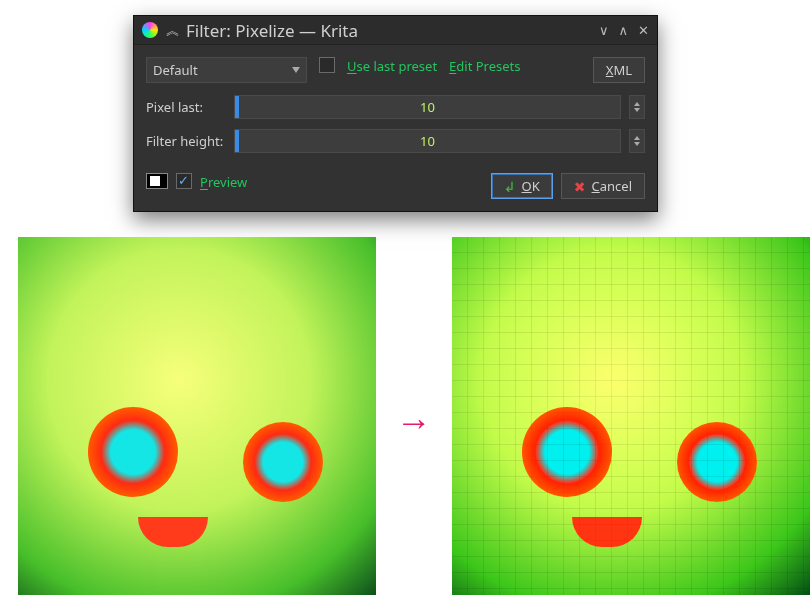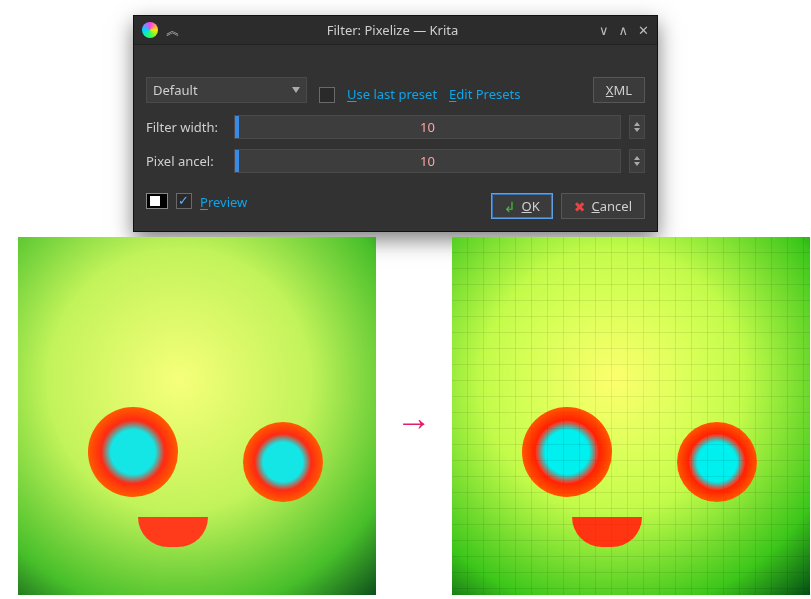--- a/index.html
+++ b/index.html
@@ -37,37 +37,37 @@
     background: conic-gradient(#ff3cf0 0deg, #ffe600 90deg, #2bff5c 180deg, #00d6ff 270deg, #ff3cf0 360deg);
   }
   .titlebar .chevup {
     color: #aaa;
     font-size: 14px;
     margin-right: 6px;
     cursor: default;
   }
   .titlebar .title {
     flex: 1;
-    text-align: center;
+    text-align: left;
     color: #cfcfcf;
-    font-size: 13px;
+    font-size: 17px;
   }
   .titlebar .winbtns {
     display: flex;
     gap: 10px;
     color: #bbb;
     font-size: 13px;
   }
   .titlebar .winbtns span { cursor: pointer; }
   .body {
     padding: 12px;
   }
   .row {
     display: flex;
-    align-items: flex-end;
+    align-items: flex-start;
     gap: 12px;
   }
   .row.top { margin-bottom: 12px; }
   .combo {
     display: flex;
     align-items: center;
     width: 147px;
     height: 24px;
     background: #3d3d3d;
     border: 1px solid #4a4a4a;
@@ -87,21 +87,21 @@
     display: inline-block;
     position: relative;
   }
   .checkbox.checked::after {
     content: "✓";
     position: absolute;
     top: -3px; left: 1px;
     color: #60b0ff;
     font-size: 13px;
   }
-  .linkish { color: #0ea5e9; }
+  .linkish { color: #22c55e; }
   .linkish u { text-decoration: underline; text-underline-offset: 2px; }
   .btn {
     height: 24px;
     border: 1px solid #575757;
     background: #3b3b3b;
     display: inline-flex;
     align-items: center;
     justify-content: center;
     padding: 0 12px;
     color: #d0d0d0;
@@ -128,21 +128,21 @@
     align-items: center;
     justify-content: center;
   }
   .slider-track .fill {
     position: absolute;
     left: 0; top: 0; bottom: 0;
     width: 4px;
     background: #3a8be6;
   }
   .slider-value {
-    color: #fca5a5;
+    color: #bef264;
     z-index: 1;
     pointer-events: none;
   }
   .spinbtns {
     width: 14px; height: 22px;
     display: flex;
     flex-direction: column;
     justify-content: center;
     gap: 2px;
     background: #3d3d3d;
@@ -210,21 +210,21 @@
       linear-gradient(90deg,#0000 95%, rgba(0,0,0,0.08) 95%) 0 0/16px 16px;
   }
   .art.pixelated { filter: contrast(1.05) saturate(1.1); }
   .arrow {
     font-size: 36px;
     color: #e61b6e;
     font-weight: bold;
   }
   .ok-arrow { color:#3cc43c; font-size:14px; }
   .x-red { color:#e64545; font-size:14px; }
-  .mlauto { margin-left: auto; margin-top: 20px; }
+  .mlauto { margin-left: auto; }
 </style>
 </head>
 <body>
 
 <div class="dialog">
   <div class="titlebar">
     <span class="app-icon"></span>
     <span class="chevup">︽</span>
     <span class="title">Filter: Pixelize — Krita</span>
     <div class="winbtns">
@@ -243,33 +243,33 @@
       </div>
       <span class="checkbox"></span>
       <span class="linkish"><u>U</u><span></span>se last preset</span>
       <span class="linkish"><u>E</u>dit Presets</span>
       <div class="btn mlauto">
           <span><u>X</u>ML</span>
         </div>
     </div>
 
     <div class="slider-row">
-      <span class="slider-label">Filter width:</span>
+      <span class="slider-label">Pixel last:</span>
       <div class="slider-track">
         <div class="fill"></div>
         <span class="slider-value">10</span>
       </div>
       <div class="spinbtns">
         <div class="s up"></div>
         <div class="s dn"></div>
       </div>
     </div>
 
     <div class="slider-row">
-      <span class="slider-label">Pixel ancel:</span>
+      <span class="slider-label">Filter height:</span>
       <div class="slider-track">
         <div class="fill"></div>
         <span class="slider-value">10</span>
       </div>
       <div class="spinbtns">
         <div class="s up"></div>
         <div class="s dn"></div>
       </div>
     </div>
 

